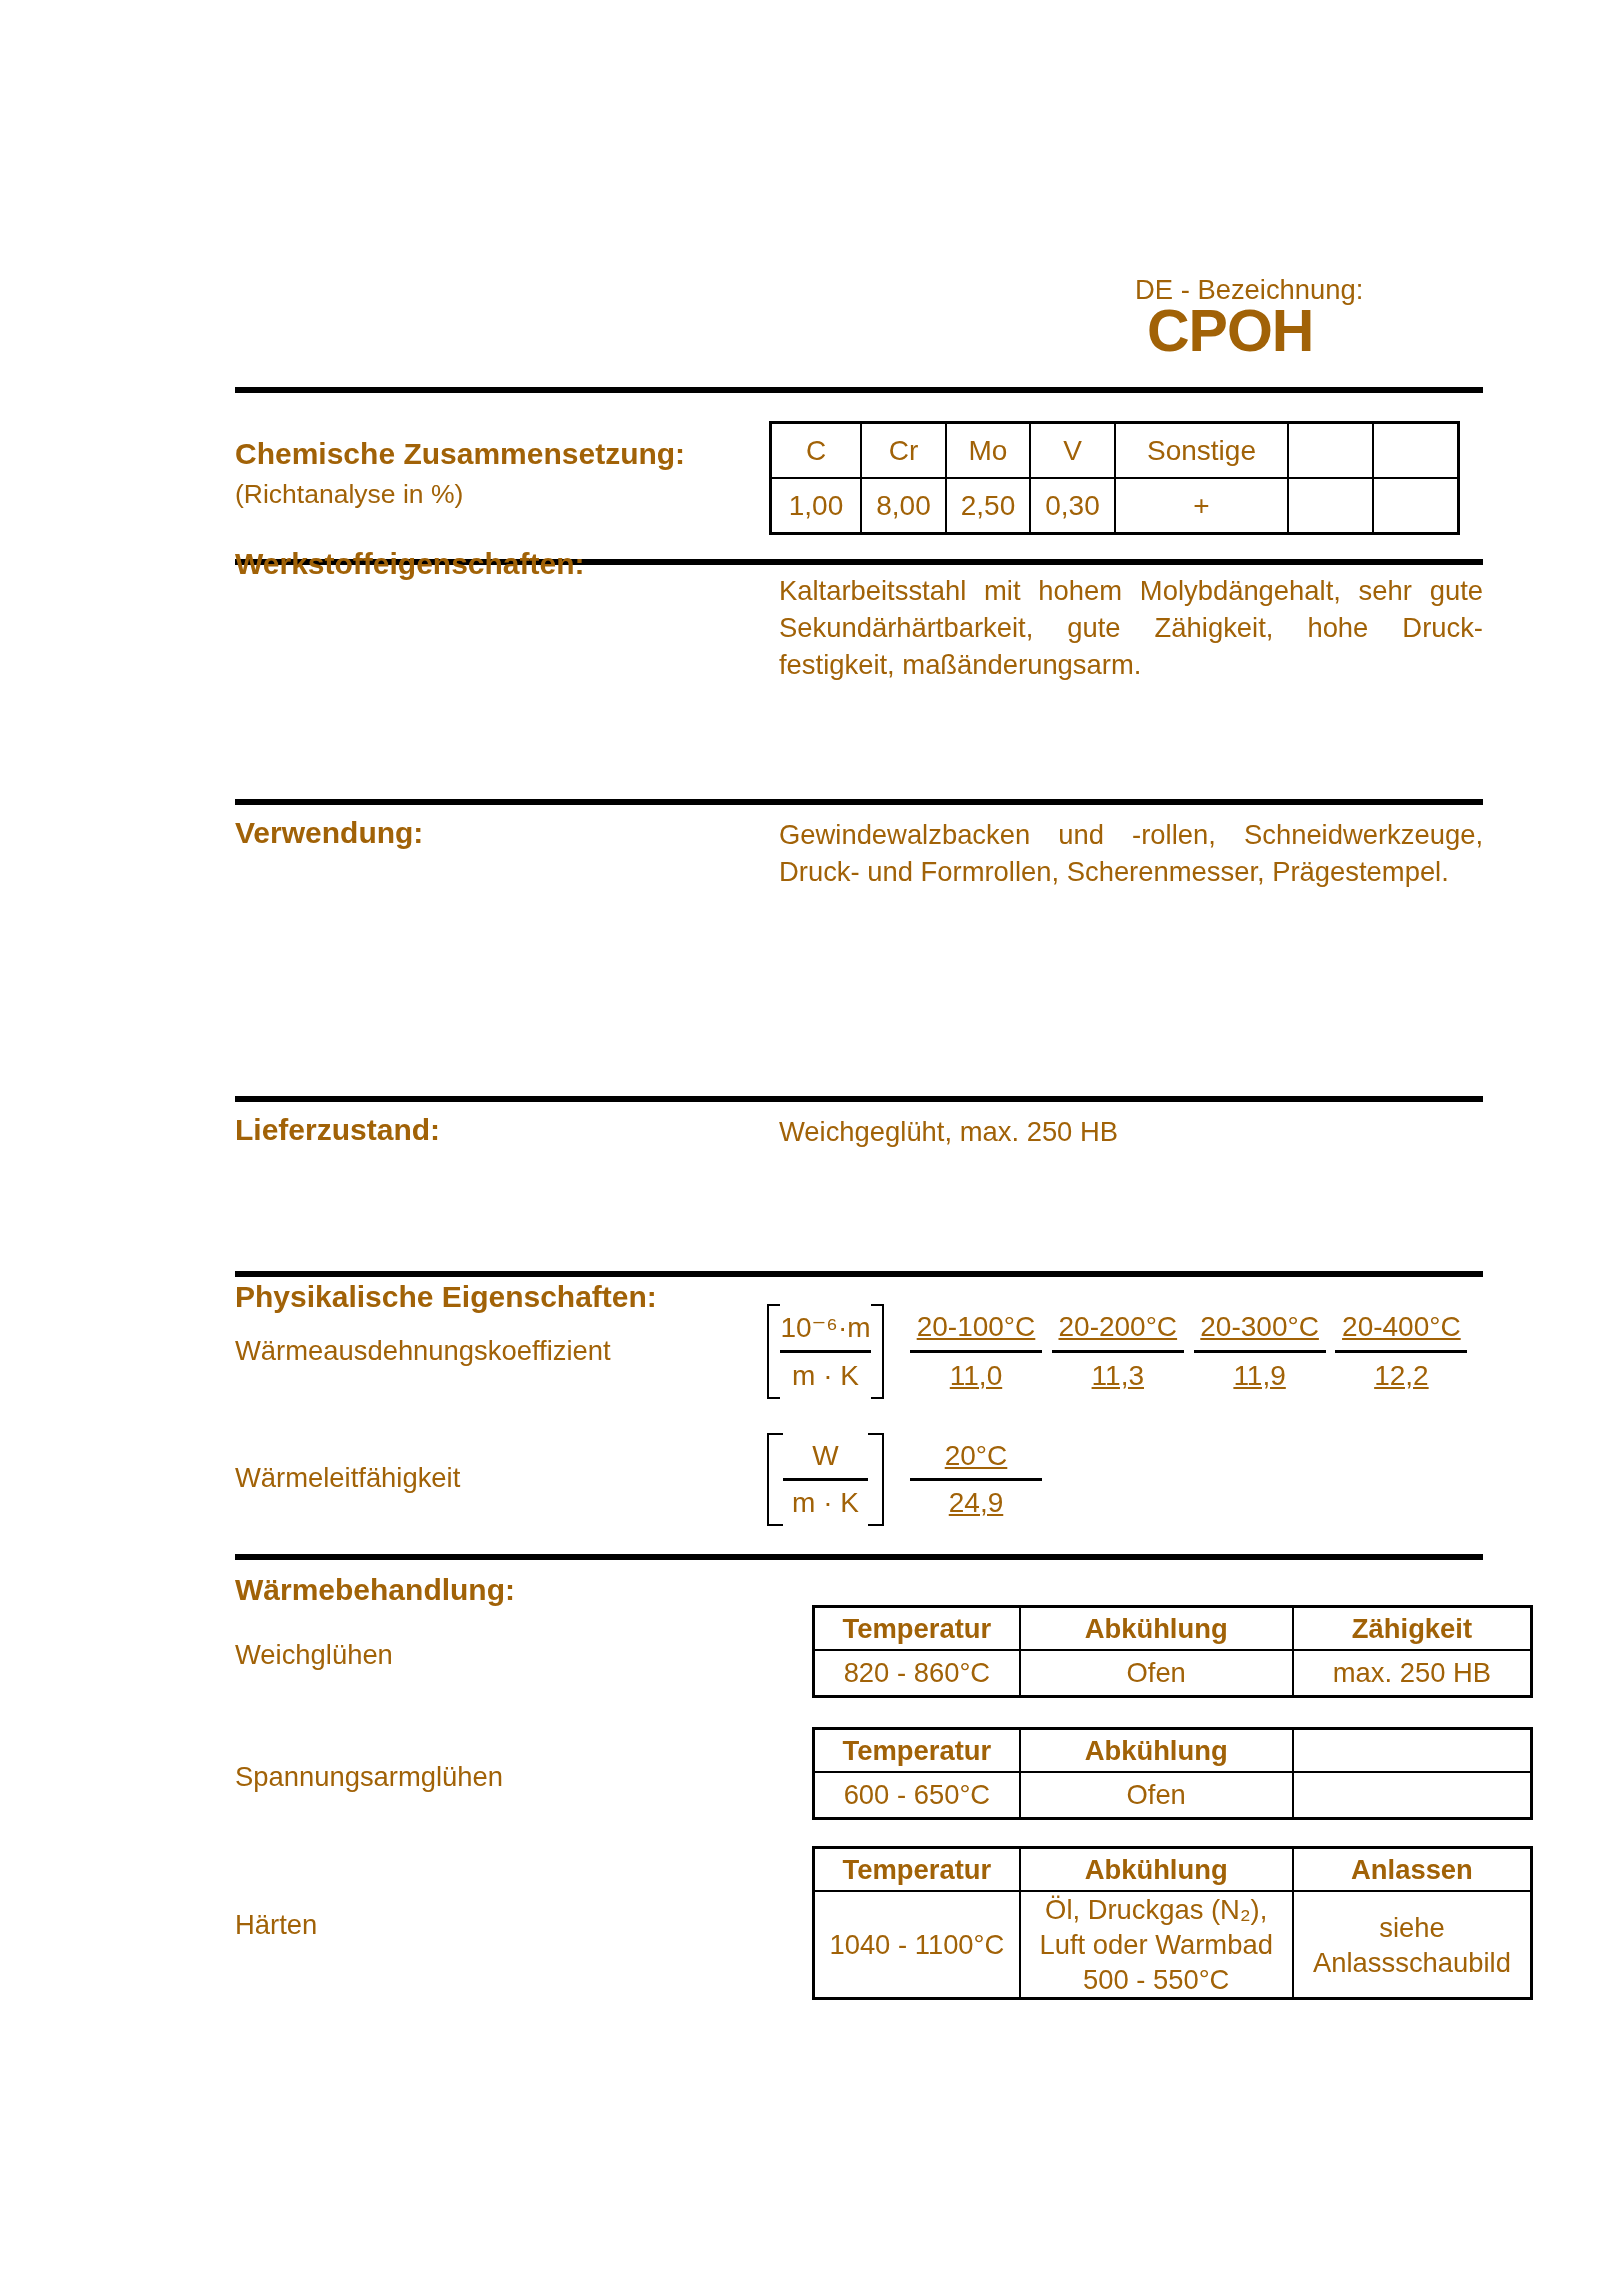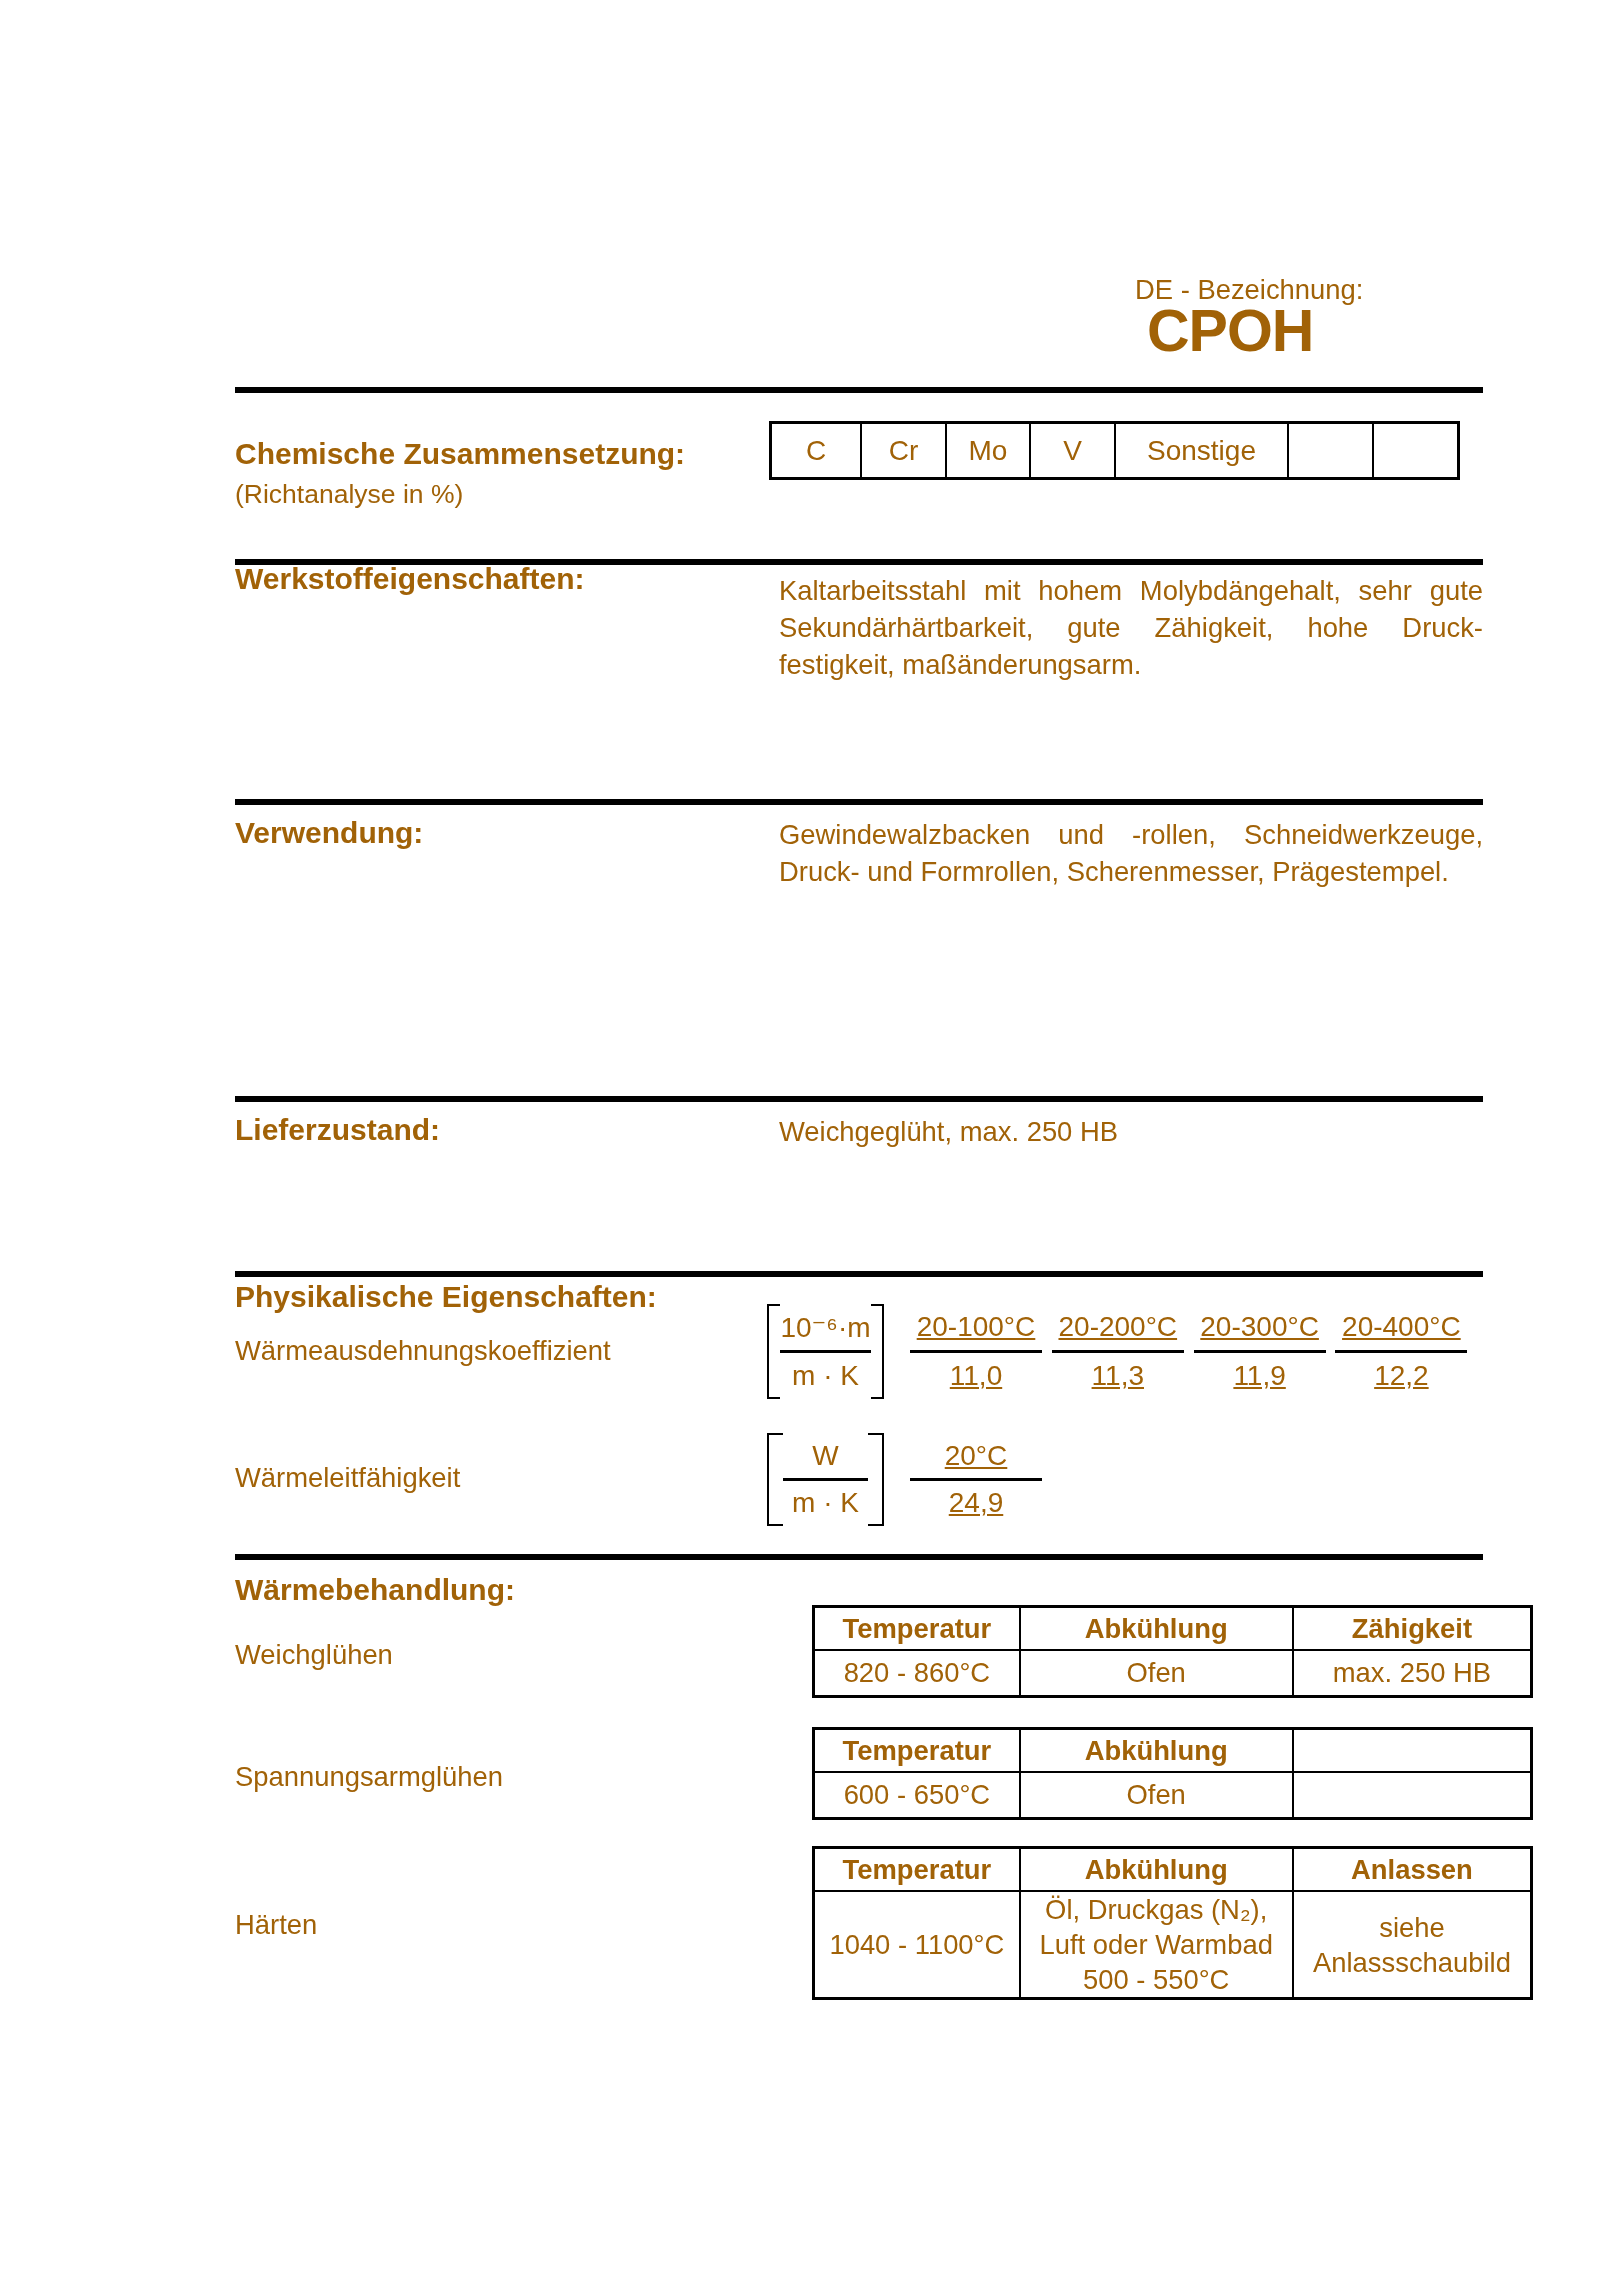--- a/index.html
+++ b/index.html
@@ -67,25 +67,34 @@
     <tbody>
       <tr>
         <td class="c0">C</td>
         <td class="c1">Cr</td>
         <td class="c2">Mo</td>
         <td class="c3">V</td>
         <td class="c4">Sonstige</td>
         <td class="c5"></td>
         <td class="c6"></td>
       </tr>
+      <tr>
+        <td>1,00</td>
+        <td>8,00</td>
+        <td>2,50</td>
+        <td>0,30</td>
+        <td>+</td>
+        <td></td>
+        <td></td>
+      </tr>
     </tbody>
   </table>
   <div class="rule" style="top:559px;"></div>
 
-  <div class="abs h2" style="left:235px;top:562px;">Werkstoffeigenschaften:</div>
+  <div class="abs h2" style="left:235px;top:547px;">Werkstoffeigenschaften:</div>
   <div class="abs col2 body-text" style="top:572px;">
     <div class="jline">Kaltarbeitsstahl mit hohem Molybdängehalt, sehr gute</div>
     <div class="jline">Sekundärhärtbarkeit, gute Zähigkeit, hohe Druck-</div>
     <div class="jline-last">festigkeit, maßänderungsarm.</div>
   </div>
   <div class="rule" style="top:799px;"></div>
 
   <div class="abs h2" style="left:235px;top:816px;">Verwendung:</div>
   <div class="abs col2 body-text" style="top:816px;">
     <div class="jline">Gewindewalzbacken und -rollen, Schneidwerkzeuge,</div>

